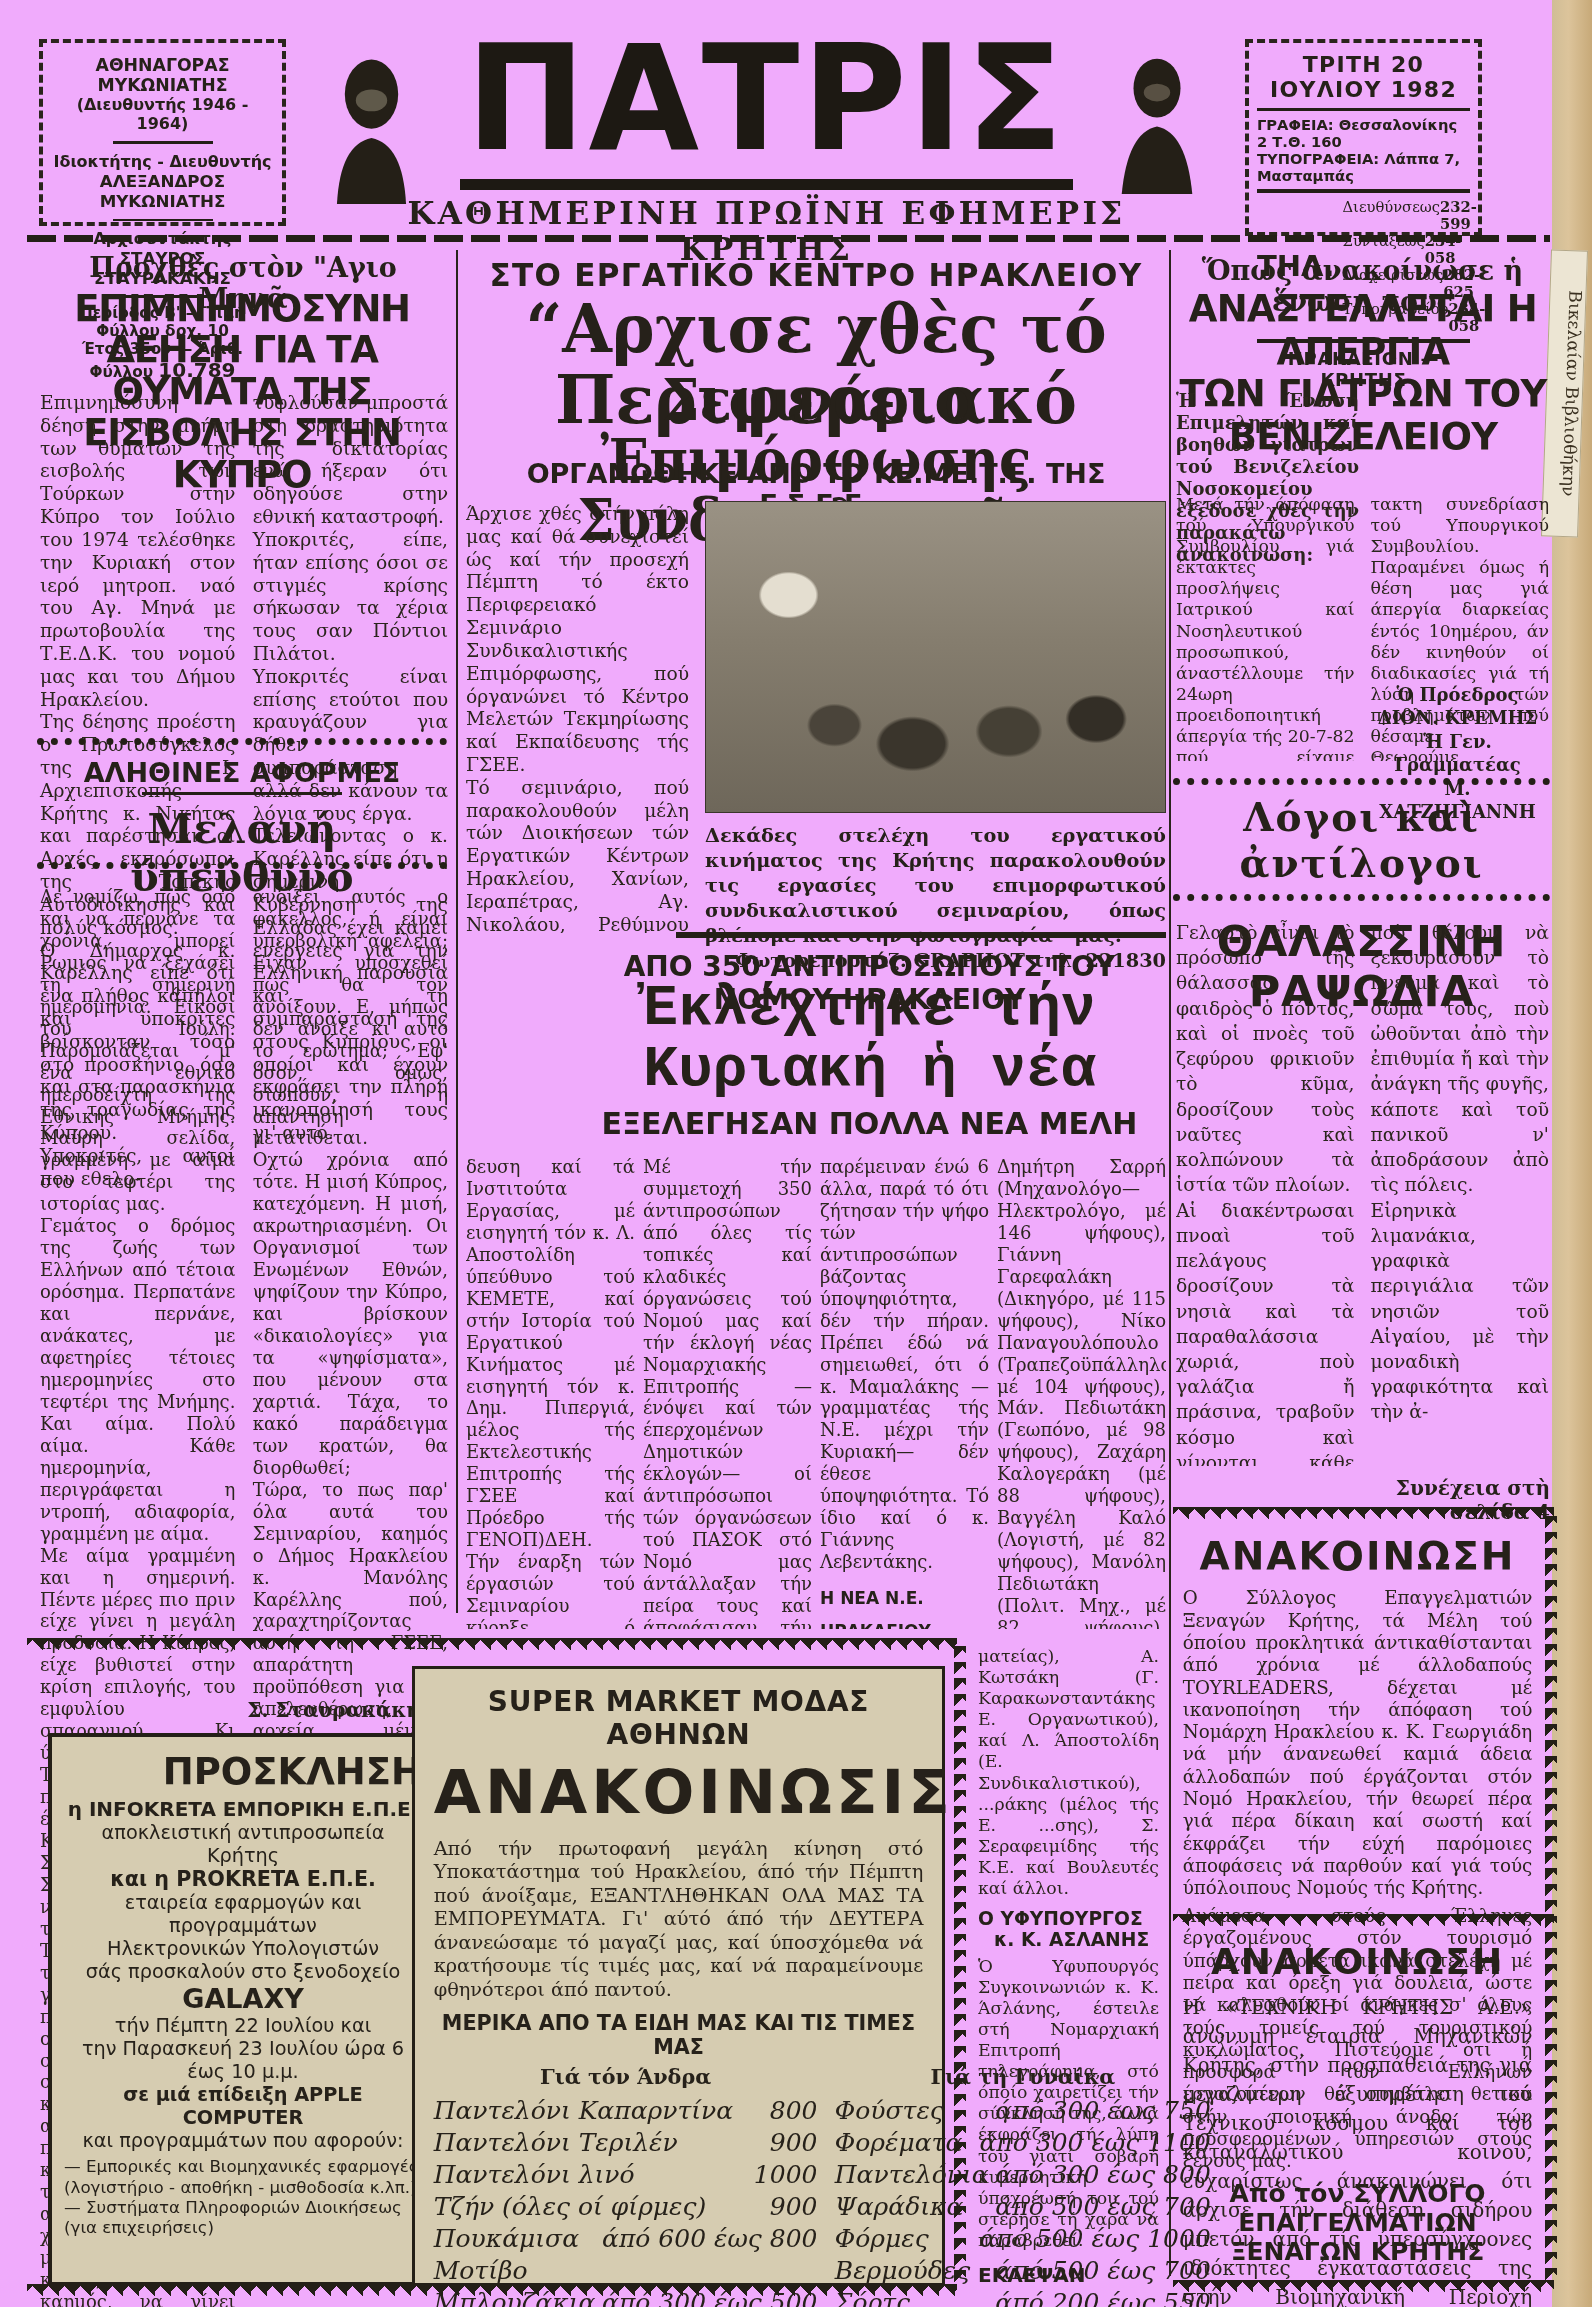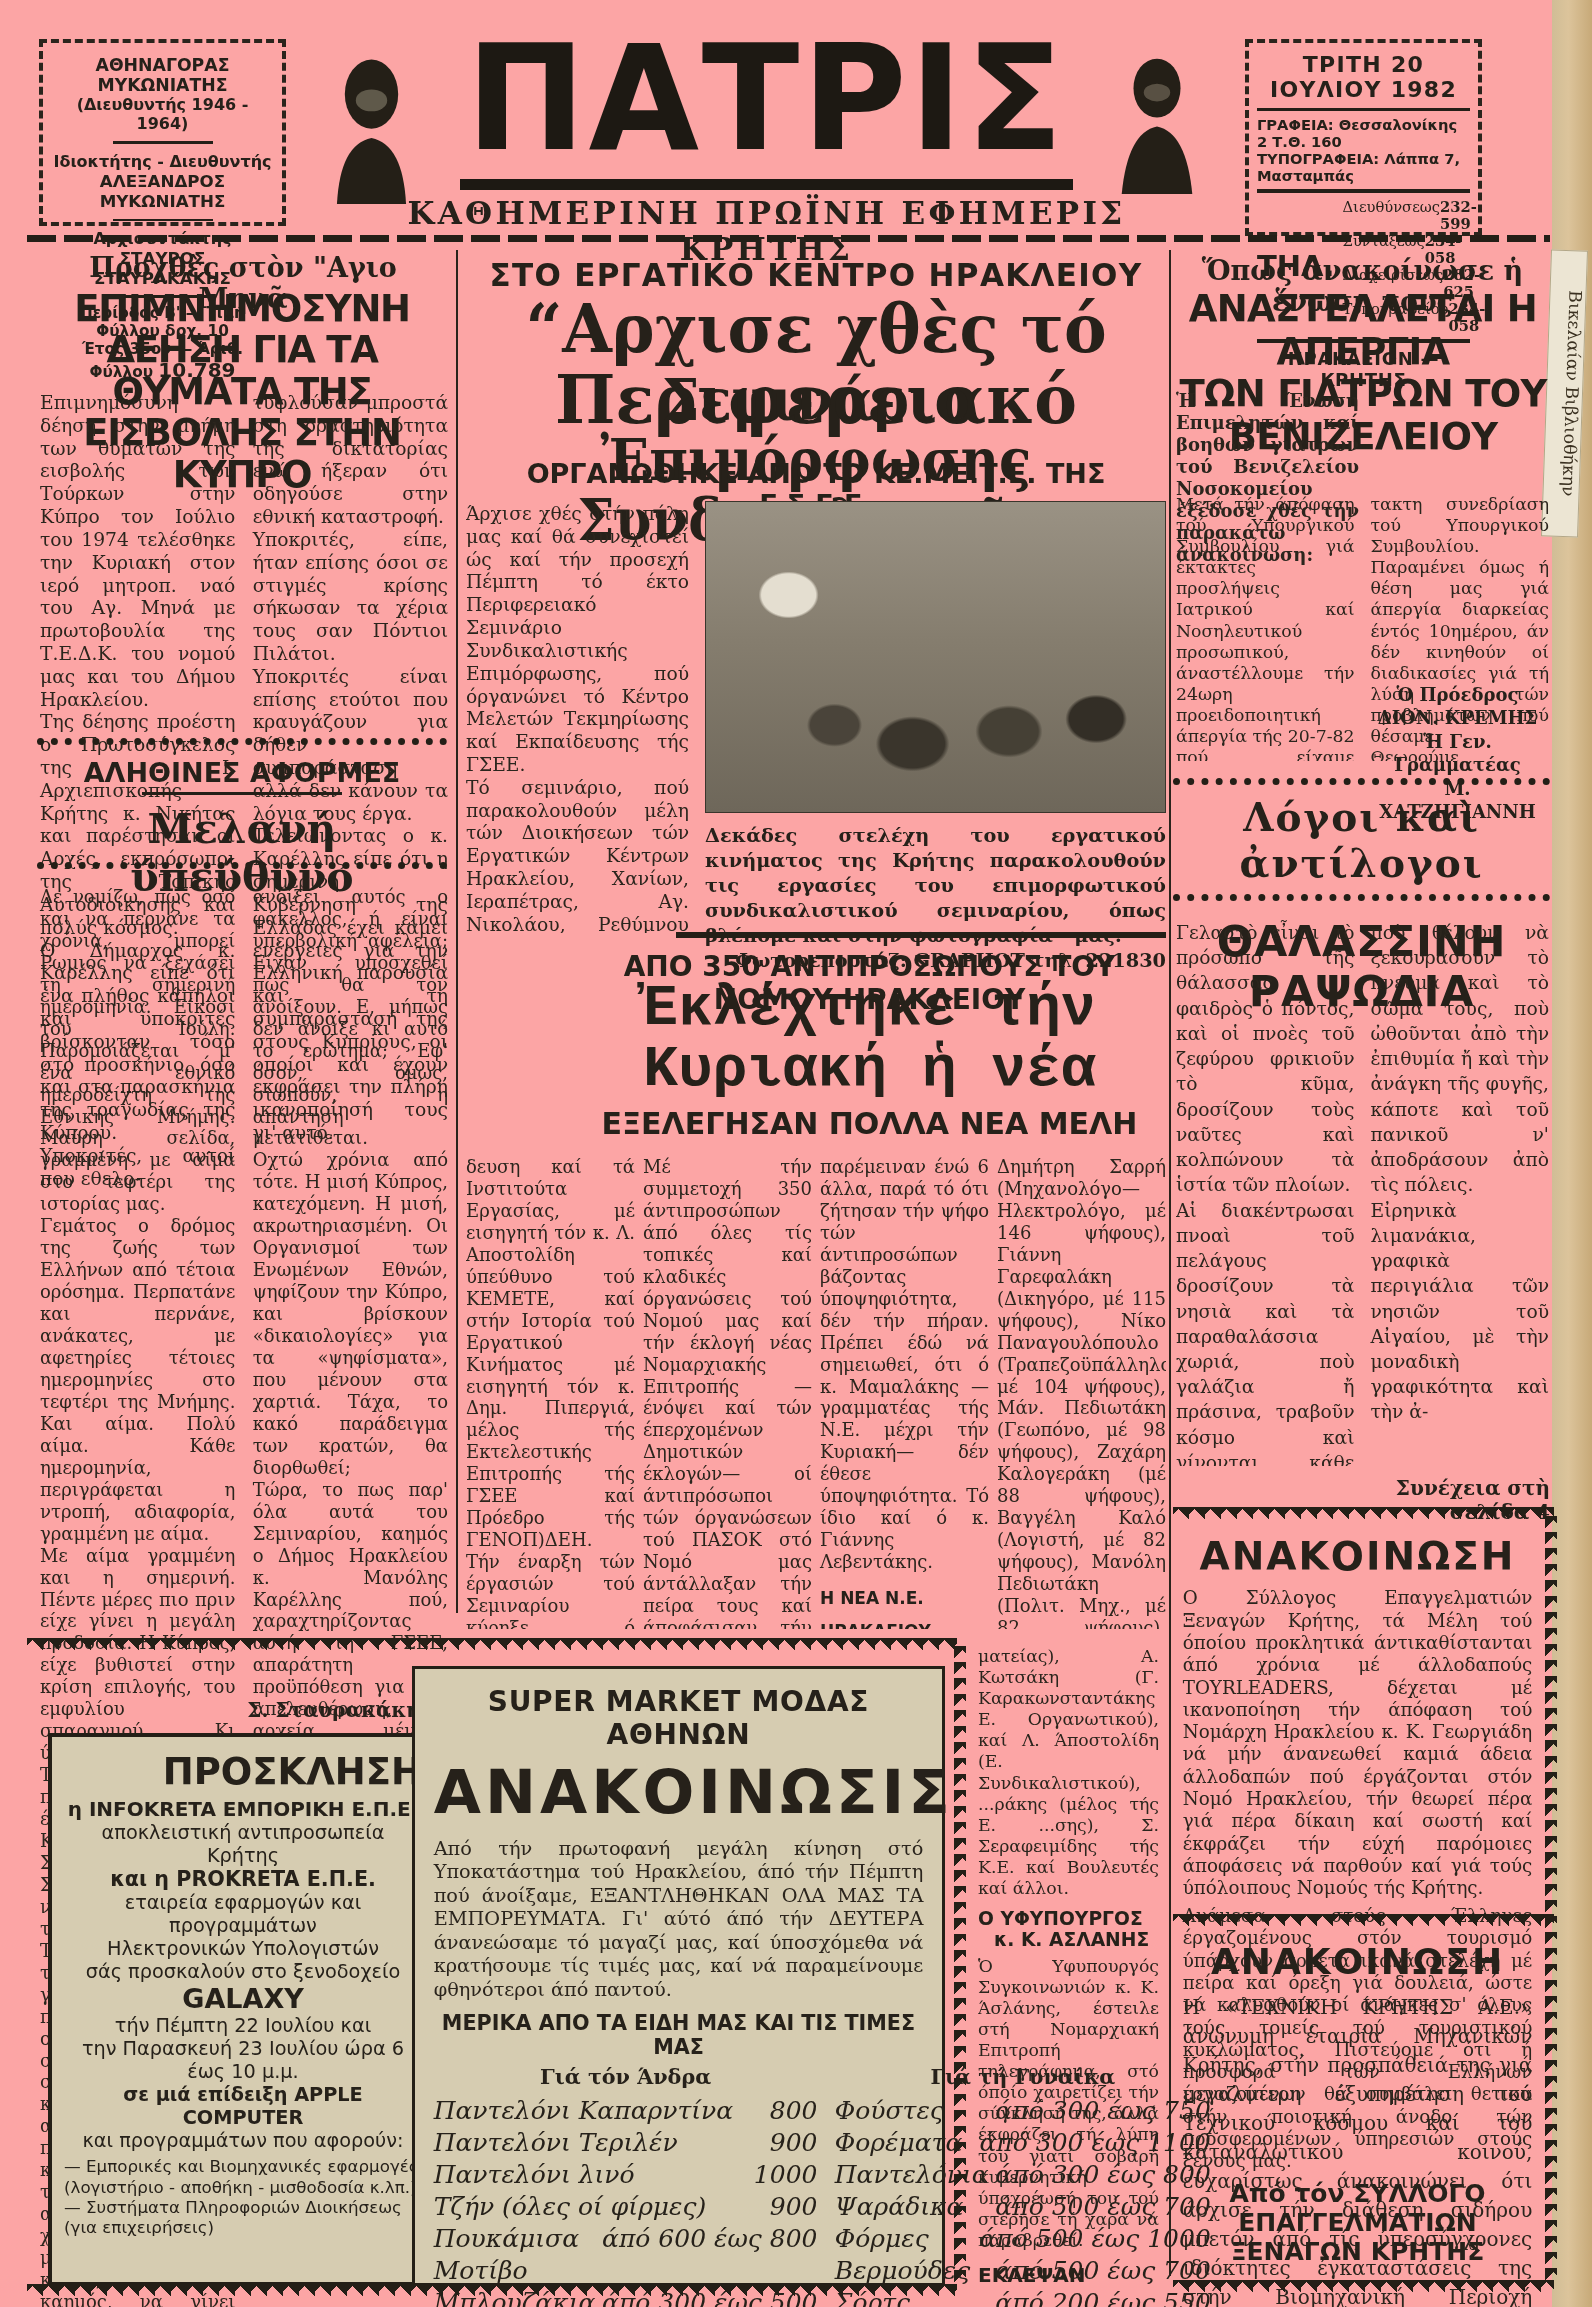--- a/index.html
+++ b/index.html
@@ -1,20 +1,20 @@
 <!DOCTYPE html>
 <html style="font-size:10.7px"><head>
 <meta charset="utf-8">
 <style>
   * { margin:0; padding:0; box-sizing:border-box; }
   html,body { background:#b8ad93; }
   .page {
     position:relative; width:1593px; height:2307px; margin:0 auto;
     background:linear-gradient(90deg,#cfc5aa 0%,#d6ccb1 55%,#d3c7a9 94%,#c9b astianet 100%);
-    background-color:#fca5a5;
+    background-color:#f0abfc;
     font-family:"DejaVu Serif", serif; color:#26211a; overflow:hidden;
   }
   .page-edge { position:absolute; right:0; top:0; width:41px; height:100%;
     background:linear-gradient(90deg,#d0bd96,#dcc49b 40%,#c6a877); }
   .sans { font-family:"DejaVu Sans", sans-serif; }
   .abs { position:absolute; }
   .ctr { text-align:center; }
   .b { font-weight:bold; }
   .body-txt { font-size:18.7px; line-height:1.22; white-space:pre-line; text-align:justify; color:#2b251d; }
   .dashedbox { border:4px dashed #2a241c; }

